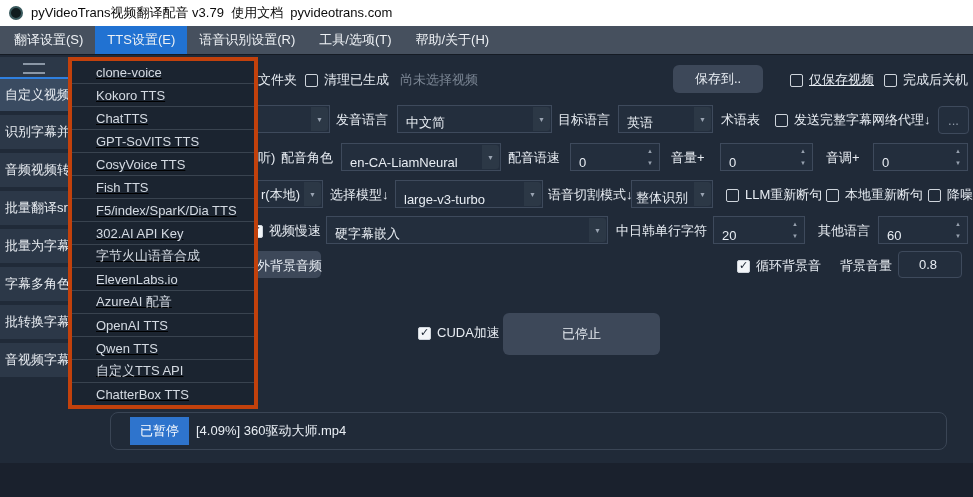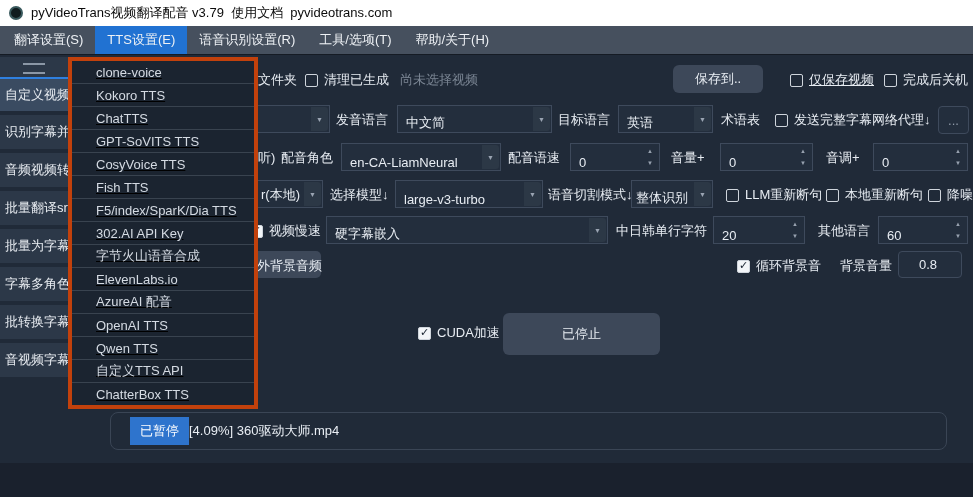--- a/index.html
+++ b/index.html
@@ -43,21 +43,21 @@
   .btn{position:absolute;background:#3d4859;border-radius:6px;color:#e7ecf2;font-size:13px;display:flex;align-items:center;justify-content:center;z-index:1;}
   .btn.small{border:1px solid #3e4a5c;background:#232e3d;color:#8f99a8;border-radius:4px;}
   .inputbox{position:absolute;height:27px;border:1px solid #3e4a5c;border-radius:4px;background:#232e3d;color:#e8edf3;
         font-size:13px;padding:0 9px;box-sizing:border-box;outline:none;z-index:1;font-family:inherit;}
   .inputbox::placeholder{color:#6d7888;}
   .tag{position:absolute;background:#3d4859;border-radius:5px;z-index:0;}
   
   .status-row{position:absolute;left:110px;top:412px;width:837px;height:38px;border:1px solid #3a4555;border-radius:8px;
         box-sizing:border-box;display:flex;align-items:center;padding-left:19px;z-index:1;}
   .status-chip{background:#2e74cd;color:#ffffff;font-size:13px;padding:5px 10px;}
-  .status-detail{color:#e9eef4;font-size:13px;white-space:pre;}
+  .status-detail{color:#e9eef4;font-size:13px;margin-left:7px;white-space:pre;}
   .bottom-strip{position:absolute;left:0;top:463px;width:973px;height:34px;background:#1a212d;}
 </style>
 </head>
 <body>
 
 <div class="app">
 
   <div class="titlebar">
     <div class="app-icon"></div>
     <div class="title-text">pyVideoTrans视频翻译配音 v3.79  使用文档  pyvideotrans.com</div>

